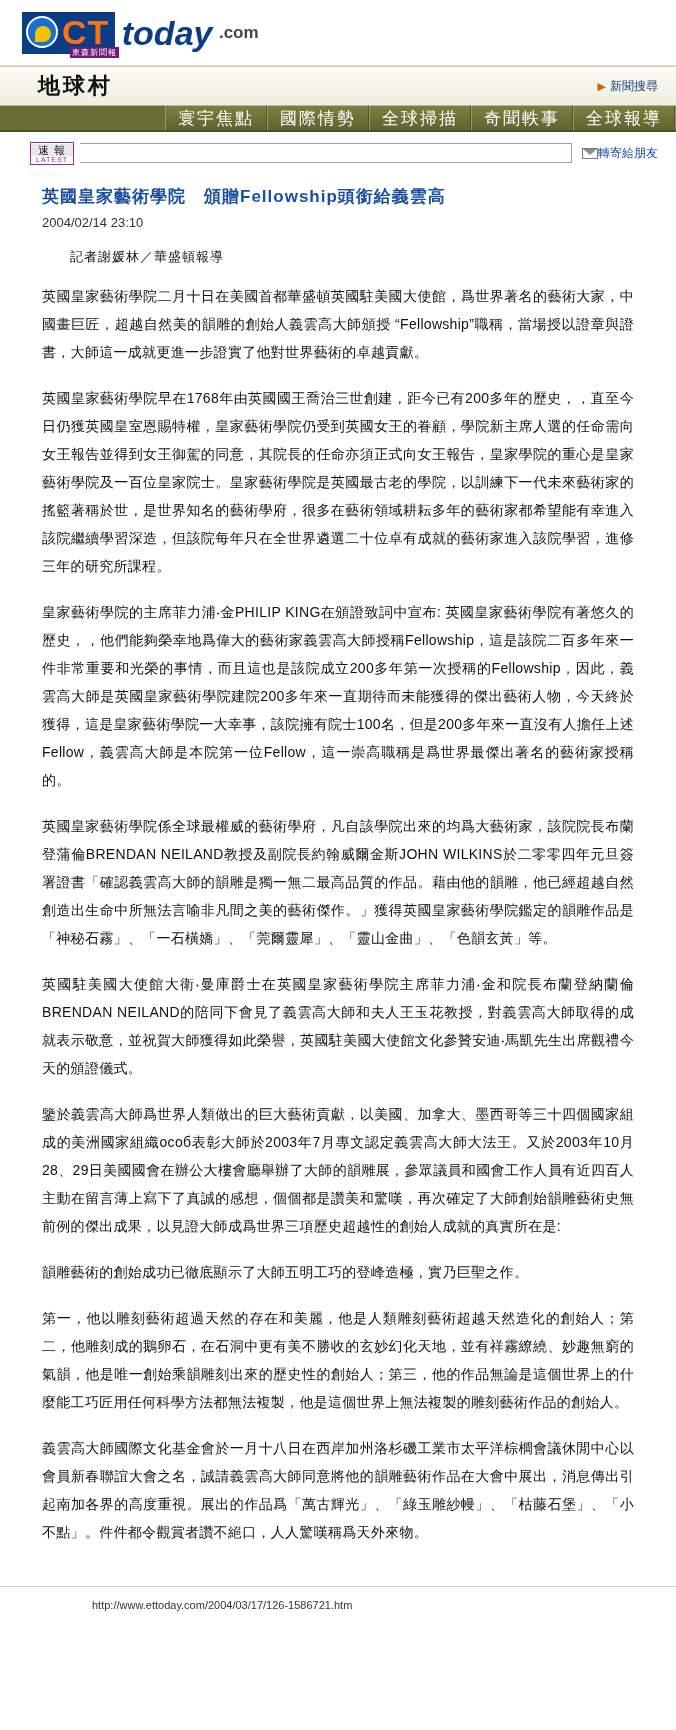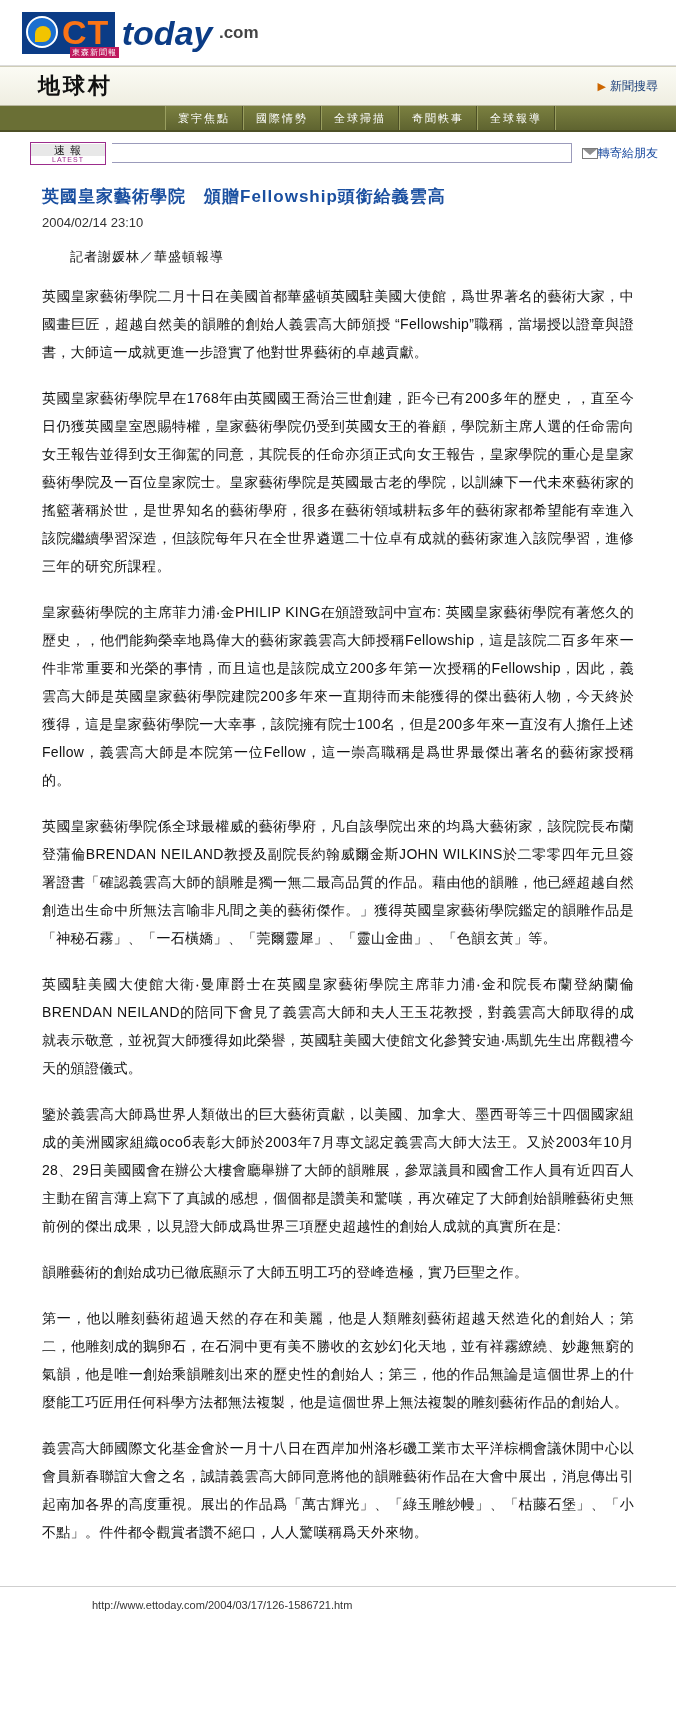--- a/index.html
+++ b/index.html
@@ -83,21 +83,21 @@
     vertical-align: middle;
     margin-left: 2px;
   }
   .logo-sub {
     position: absolute;
     left: 48px;
     bottom: -2px;
     font-size: 8px;
     color: #ffffff;
     letter-spacing: 1px;
-    background: #be185d;
+    background: #701a75;
     padding: 0 2px;
   }
 
   
   .section-bar {
     height: 40px;
     background: linear-gradient(#fbfbf4, #efeee1);
     border-top: 1px solid #cfcdb8;
     border-bottom: 1px solid #b9b79f;
     display: flex;
@@ -128,21 +128,21 @@
   .navbar {
     height: 26px;
     background: #6a6f35;
     display: flex;
     align-items: stretch;
     padding-left: 165px;
     border-bottom: 2px solid #4d5026;
   }
   .nav-item {
     color: #ffffff;
-    font-size: 11px;
+    font-size: 17px;
     letter-spacing: 2px;
     padding: 0 12px;
     display: flex;
     align-items: center;
     border-left: 1px solid #9a9f60;
     border-right: 1px solid #4d5026;
     background: linear-gradient(#7b8040, #5f6430);
     cursor: pointer;
     white-space: nowrap;
   }
@@ -153,21 +153,21 @@
   }
 
   
   .ticker-row {
     display: flex;
     align-items: center;
     padding: 10px 18px 6px 30px;
     gap: 6px;
   }
   .latest-badge {
-    width: 76px;
+    width: 44px;
     border: 1px solid #9c2d8c;
     background: #ffffff;
     text-align: center;
     line-height: 1.1;
     padding: 1px 0 0 0;
     flex: none;
   }
   .latest-badge .cn {
     font-size: 11px;
     color: #111111;

